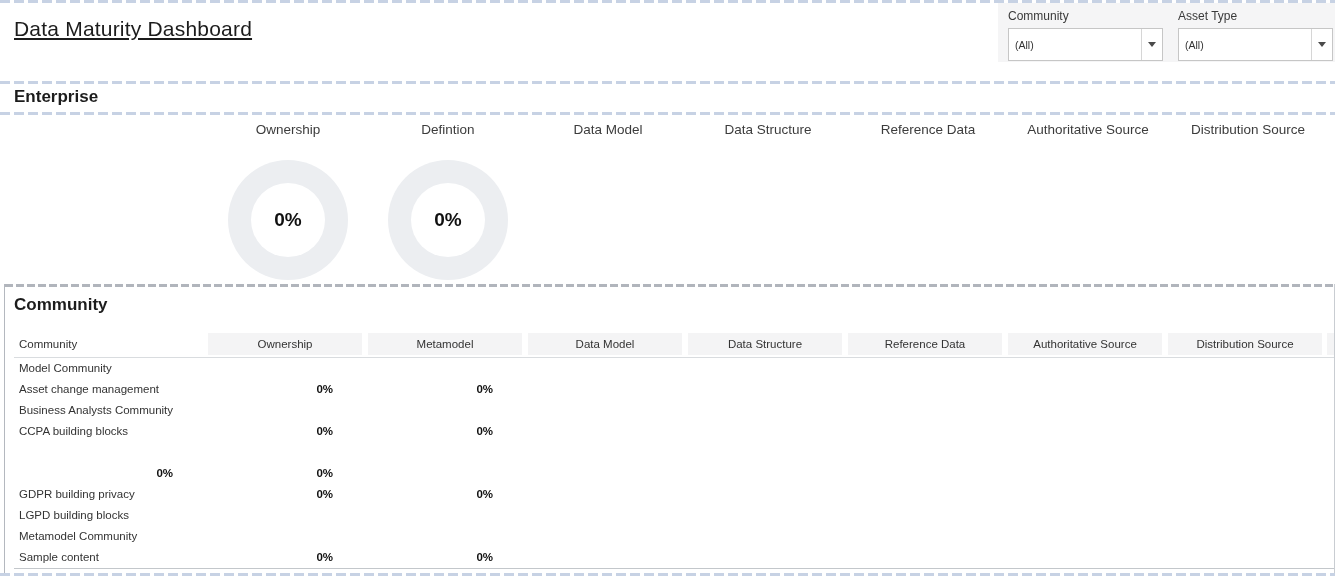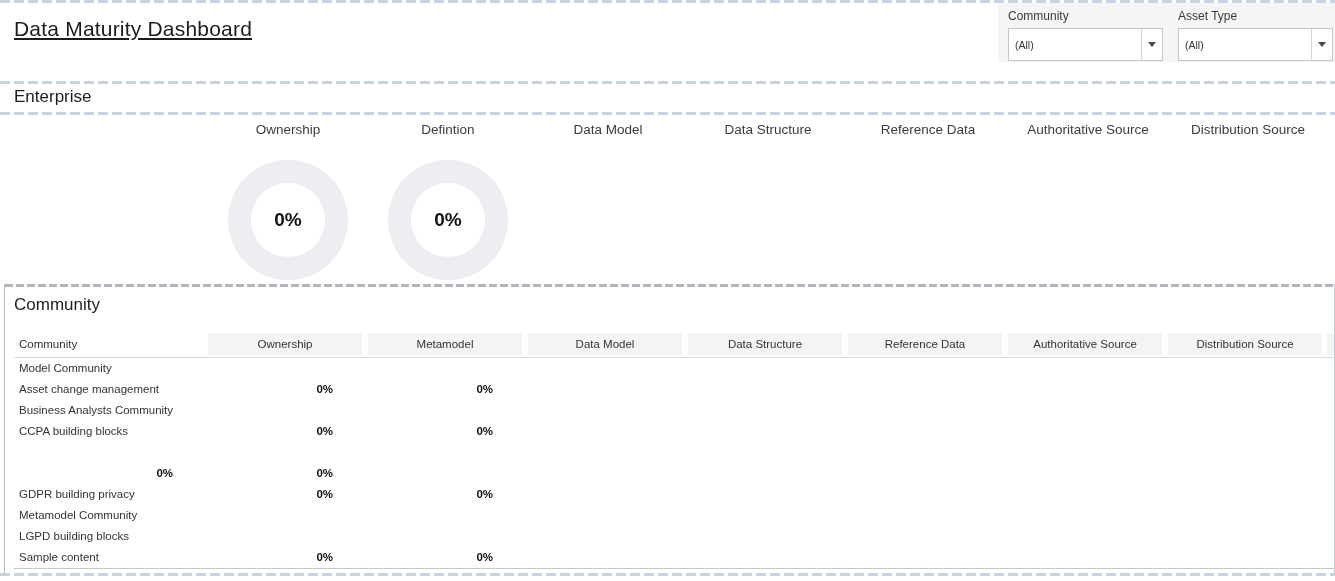--- a/index.html
+++ b/index.html
@@ -39,21 +39,21 @@
     display: flex; align-items: center; justify-content: center;
   }
   .caret {
     width: 0; height: 0; border-left: 4px solid transparent;
     border-right: 4px solid transparent; border-top: 5px solid #4a4a4a;
   }
 
   
   .col-grid { display: grid; grid-template-columns: 194px repeat(7, 160px); }
 
-  .section-title { font-size: 17px; font-weight: 400; color: #1c1c1c; text-align: right; }
+  .section-title { font-size: 17px; font-weight: 700; color: #1c1c1c; text-align: right; }
   .ent-title { position: absolute; left: 14px; top: 87px; }
 
   .ent-headers { position: absolute; left: 14px; top: 118px; height: 24px; }
   .ent-hdr {
     text-align: center; font-size: 13.5px; color: #3c3c3c; line-height: 24px;
     white-space: nowrap; overflow: hidden;
   }
 
   .donut-row { position: absolute; left: 14px; top: 159px; height: 122px; }
   .donut-cell { display: flex; align-items: center; justify-content: center; }
@@ -240,40 +240,40 @@
         <div class="name-cell">GDPR building privacy</div>
         <div class="val-cell">0%</div>
         <div class="val-cell">0%</div>
         <div class="val-cell"></div>
         <div class="val-cell"></div>
         <div class="val-cell"></div>
         <div class="val-cell"></div>
         <div class="val-cell"></div>
       </div>
       <div class="col-grid trow">
+        <div class="name-cell">LGPD building blocks</div>
+        <div class="val-cell"></div>
+        <div class="val-cell"></div>
+        <div class="val-cell"></div>
+        <div class="val-cell"></div>
+        <div class="val-cell"></div>
+        <div class="val-cell"></div>
+        <div class="val-cell"></div>
+      </div>
+      <div class="col-grid trow">
         <div class="name-cell">Metamodel Community</div>
         <div class="val-cell"></div>
         <div class="val-cell"></div>
         <div class="val-cell"></div>
         <div class="val-cell"></div>
         <div class="val-cell"></div>
         <div class="val-cell"></div>
         <div class="val-cell"></div>
       </div>
       <div class="col-grid trow">
-        <div class="name-cell">LGPD building blocks</div>
-        <div class="val-cell"></div>
-        <div class="val-cell"></div>
-        <div class="val-cell"></div>
-        <div class="val-cell"></div>
-        <div class="val-cell"></div>
-        <div class="val-cell"></div>
-        <div class="val-cell"></div>
-      </div>
-      <div class="col-grid trow">
         <div class="name-cell">Sample content</div>
         <div class="val-cell">0%</div>
         <div class="val-cell">0%</div>
         <div class="val-cell"></div>
         <div class="val-cell"></div>
         <div class="val-cell"></div>
         <div class="val-cell"></div>
         <div class="val-cell"></div>
       </div>
     </div>

